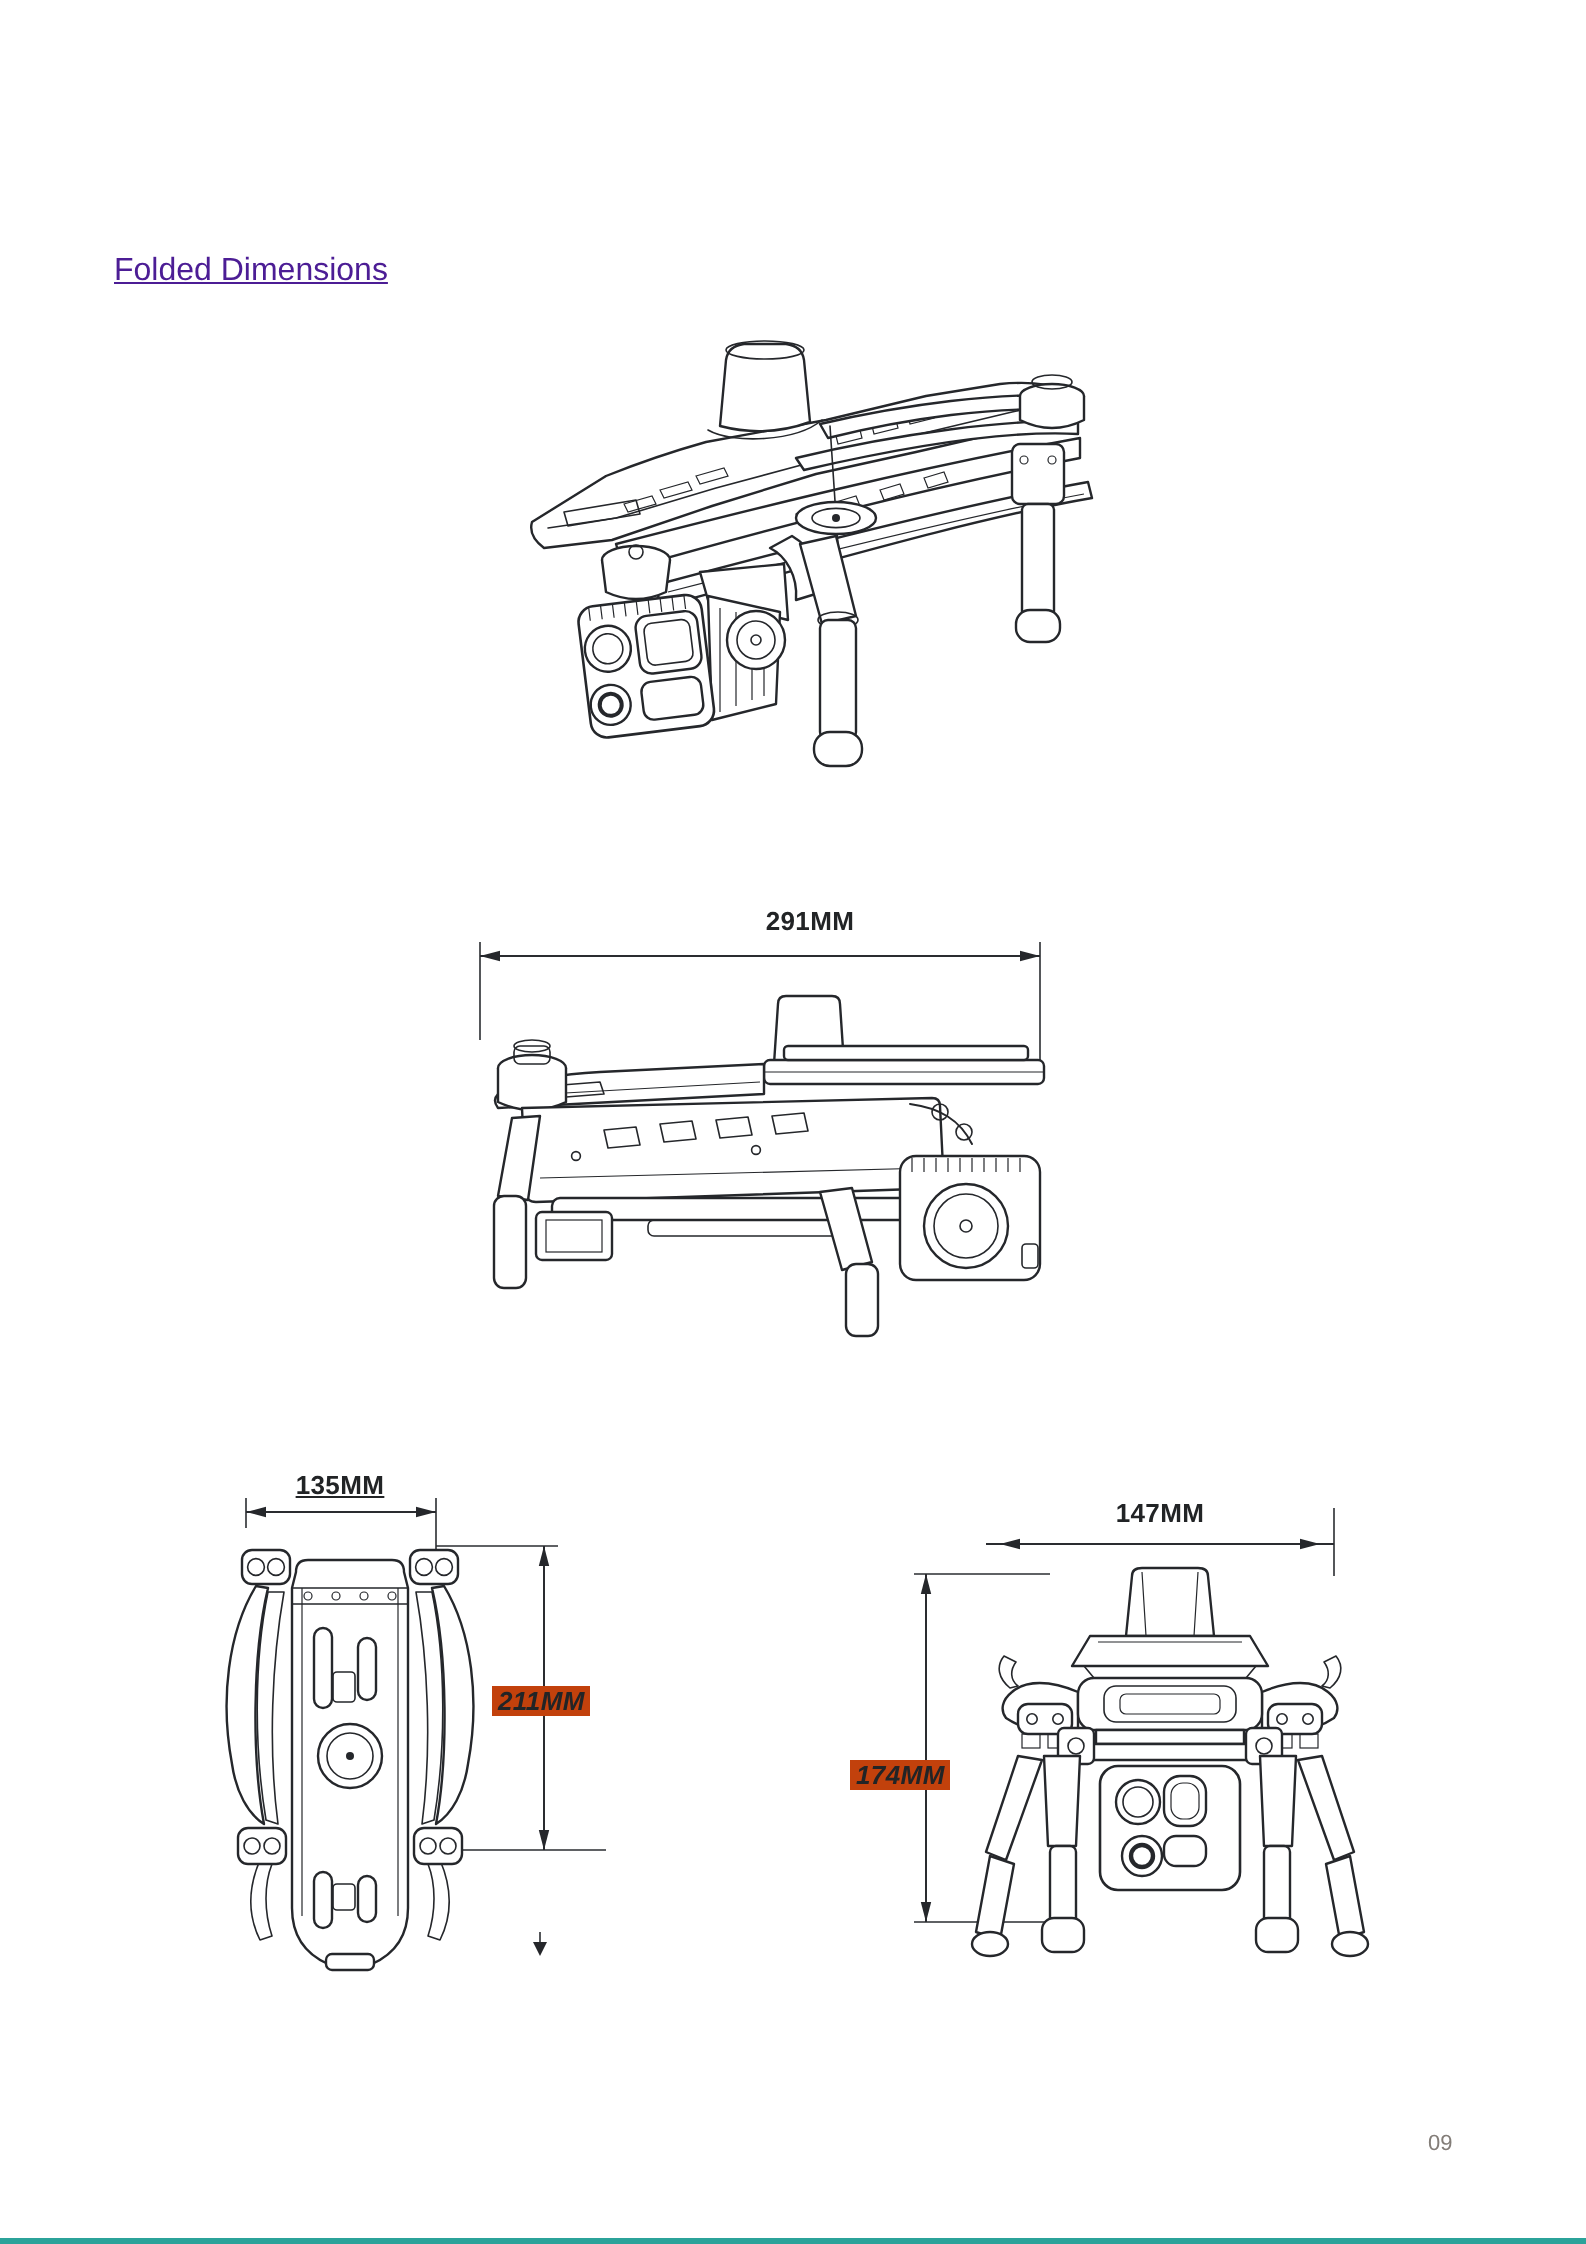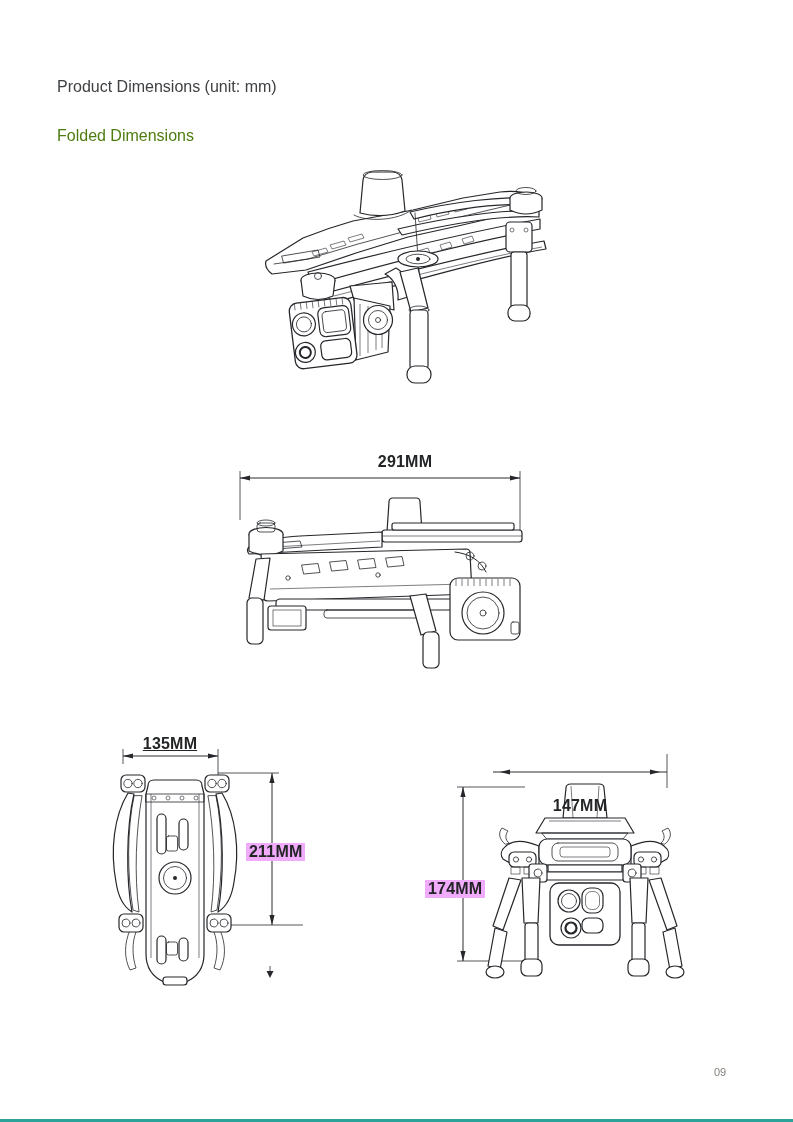--- a/index.html
+++ b/index.html
@@ -1,39 +1,38 @@
 <!DOCTYPE html>
 <html><head>
 <meta charset="utf-8">
 <style>
   html,body{margin:0;padding:0;background:#fff;}
   #page{position:relative;width:793px;height:1122px;background:#fff;overflow:hidden;
         font-family:"Liberation Sans","DejaVu Sans",sans-serif;}
   .h1{position:absolute;left:57px;top:78px;font-size:16px;color:#3e4144;}
-  .h2{position:absolute;left:57px;top:127px;font-size:16px;color:#4d7c0f;}
+  .h2{position:absolute;left:57px;top:127px;font-size:16px;color:#4c1d95;text-decoration:underline;}
   .fig{position:absolute;}
   .dim-label{position:absolute;width:100px;text-align:center;
-             font-size:16px;font-weight:600;color:#222426;letter-spacing:.2px;}
-  .dim-label.bg{background:#f0abfc;width:auto;padding:0 3px;}
+             font-size:13px;font-weight:600;color:#222426;letter-spacing:.2px;}
+  .dim-label.bg{background:#c2410c;width:auto;padding:0 3px;font-style:italic;}
   .pagenum{position:absolute;left:714px;top:1066px;font-size:11px;color:#837d78;}
   .footer-bar{position:absolute;left:0;bottom:0;width:793px;height:3px;background:#2BA39A;}
   svg{display:block;}
   .s{fill:#fff;stroke:#25272b;stroke-width:1.2;stroke-linejoin:round;}
   .l{fill:none;stroke:#25272b;stroke-width:.8;stroke-linejoin:round;stroke-linecap:round;}
   .t{fill:none;stroke:#25272b;stroke-width:.6;}
   .f{fill:#25272b;stroke:none;}
   .dl{stroke:#2a2c30;stroke-width:1;fill:none;}
   .ex{stroke:#2a2c30;stroke-width:.8;fill:none;}
 </style>
 </head>
 <body>
 
 <div id="page">
 
-  <div class="h1">Product Dimensions (unit: mm)</div>
   <div class="h2">Folded Dimensions</div>
 
   <div class="fig" style="left:248px;top:160px;">
     <svg width="325" height="245" viewBox="0 0 325 245">
       <g>
         <path class="s" d="M18,101 L55,78 Q80,68 105,61 L165,50 L215,38 L252,32 Q272,30 284,35 L289,44 L262,54 L210,66 L160,77 L108,93 L58,110 L24,114 Q16,108 18,101 Z"></path>
         <path class="l" d="M26,104 L60,99 L110,84 L162,70 L212,57 L258,46 L281,41"></path>
         <path class="t" d="M64,92 L78,88 L80,92 L66,96 Z M82,85 L96,81 L98,85 L84,89 Z M100,78 L114,74 L116,78 L102,82 Z"></path>
         <path class="t" d="M170,58 L182,55 L183,59 L171,62 Z M188,53 L200,50 L201,54 L189,57 Z M206,48 L218,45 L219,49 L207,52 Z M224,43 L236,40 L237,44 L225,47 Z"></path>
         <path class="l" d="M34,96 L70,90 L72,97 L36,103 Z"></path>
@@ -280,19 +279,19 @@
         <rect class="s" x="125" y="143" width="70" height="62" rx="9" style="stroke-width:1.3"></rect>
         <circle class="s" cx="144" cy="161" r="11"></circle>
         <circle class="l" cx="144" cy="161" r="7.5"></circle>
         <rect class="s" x="157" y="148" width="21" height="25" rx="8"></rect>
         <rect class="t" x="160.5" y="151.5" width="14" height="18" rx="6"></rect>
         <circle class="s" cx="146" cy="188" r="10"></circle>
         <circle class="l" cx="146" cy="188" r="5.5" style="stroke-width:2.2"></circle>
         <rect class="s" x="157" y="178" width="21" height="15" rx="6"></rect>
       </g>
     </svg>
-    <span class="dim-label" style="left:105px;top:9px;margin-top:48px;">147MM</span>
+    <span class="dim-label" style="left:105px;top:9px;">147MM</span>
     <span class="dim-label bg" style="left:0px;top:140px;">174MM</span>
   </div>
 
   <div class="pagenum">09</div>
   <div class="footer-bar"></div>
 </div>
 
 </body></html>

